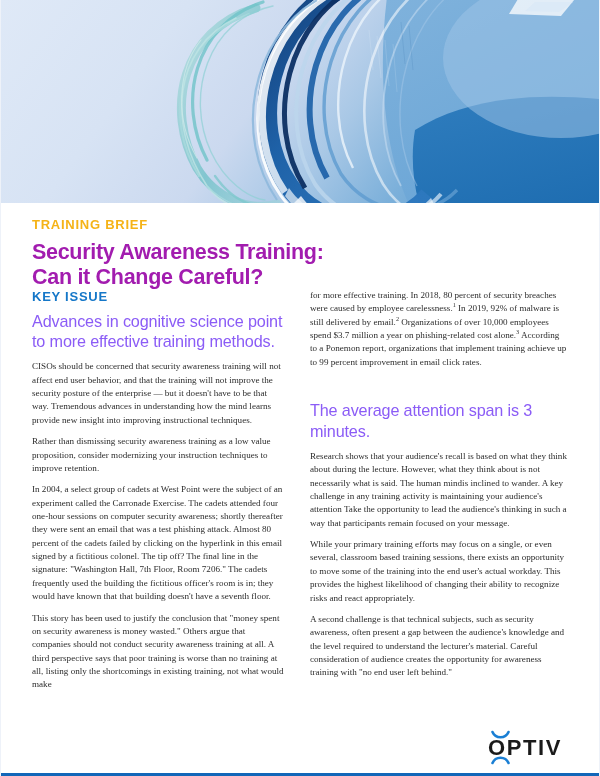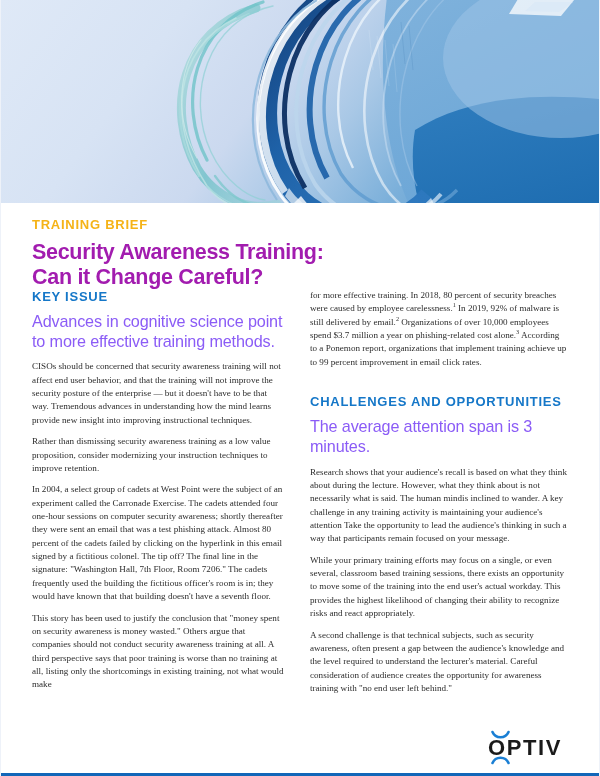--- a/index.html
+++ b/index.html
@@ -246,21 +246,20 @@
       <p class="body-p">CISOs should be concerned that security awareness training will not affect end user behavior, and that the training will not improve the security posture of the enterprise — but it doesn't have to be that way. Tremendous advances in understanding how the mind learns provide new insight into improving instructional techniques.</p>
       <p class="body-p">Rather than dismissing security awareness training as a low value proposition, consider modernizing your instruction techniques to improve retention.</p>
       <p class="body-p">In 2004, a select group of cadets at West Point were the subject of an experiment called the Carronade Exercise. The cadets attended  four one-hour sessions on computer security awareness; shortly thereafter they were sent an email that was a test phishing attack. Almost 80 percent of the cadets failed by clicking on the hyperlink in this email signed by a fictitious colonel. The tip off? The final line in the signature: "Washington Hall, 7th Floor, Room 7206." The cadets frequently used the building the fictitious officer's room is in; they would have known that that building doesn't have a seventh floor.</p>
       <p class="body-p">This story has been used to justify the conclusion that "money spent on security awareness is money wasted." Others argue that companies should not conduct security awareness  training at all. A third perspective says that poor training is worse than no training at all, listing only the shortcomings in existing training, not what would make</p>
     </div>
 
     <div class="col-right">
       <p class="body-p"><span>for more effective training. In 2018, 80 percent of security breaches were caused by employee carelessness.</span><sup>1</sup><span> In 2019, 92% of malware is still delivered by email.</span><sup>2</sup><span> Organizations of over 10,000 employees spend $3.7 million a year on phishing-related cost alone.</span><sup>3</sup><span> According to a Ponemon report, organizations that implement training achieve up to 99 percent improvement in email click rates.</span></p>
 
       <div class="section-gap"></div>
-      <div class="eyebrow blue">CHALLENGES AND OPPORTUNITIES</div>
       <div class="kicker-gap"></div>
       <h2 class="sub-head">The average attention span is 3 minutes.</h2>
       <div class="heading-gap"></div>
       <p class="body-p">Research shows that your audience's recall is based on what they think about during the lecture. However, what they think about is not necessarily what is said. The human mindis inclined to wander. A key challenge in any training activity is maintaining your audience's attention Take the opportunity to lead the audience's thinking in such a way that participants remain focused on your message.</p>
       <p class="body-p">While your primary training efforts may focus on a single, or even several, classroom based training sessions, there exists an opportunity to move some of the training into the end user's actual workday. This provides the highest likelihood of changing their ability to recognize risks and react appropriately.</p>
       <p class="body-p">A second challenge is that technical subjects, such as security awareness, often present a gap between the audience's knowledge and the level required to understand the lecturer's material. Careful consideration of audience creates the opportunity for awareness training with "no end user left behind."</p>
     </div>
   </div>
 
   <div class="logo-wrap">

